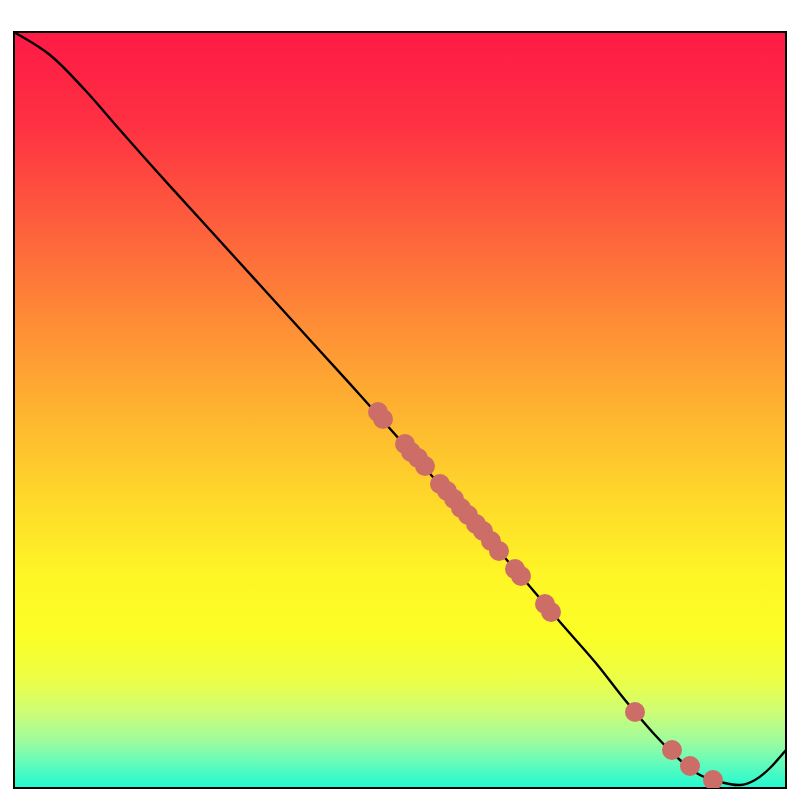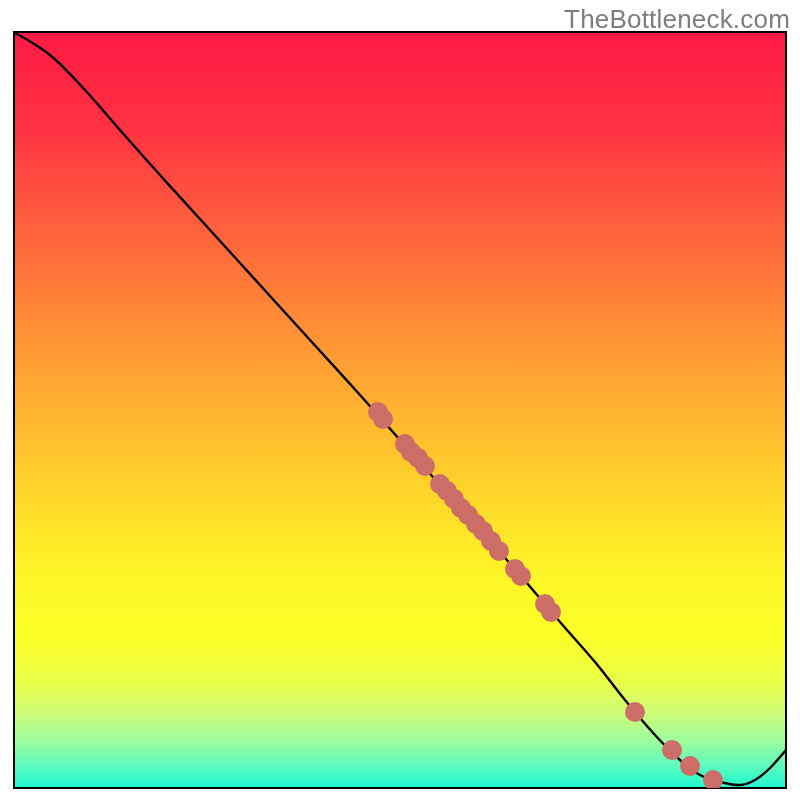--- a/index.html
+++ b/index.html
@@ -93,14 +93,13 @@
           <circle cx="551" cy="612" r="10" fill="#cd6d67"></circle>
           <circle cx="635" cy="712" r="10" fill="#cd6d67"></circle>
           <circle cx="672" cy="750" r="10" fill="#cd6d67"></circle>
           <circle cx="690" cy="766" r="10" fill="#cd6d67"></circle>
           <circle cx="713" cy="780" r="10" fill="#cd6d67"></circle>
         </g>
     </g>
 
   </svg>
 
-  <div class="watermark">TheBottleneck.com</div>
 </div>
 
 </body></html>

